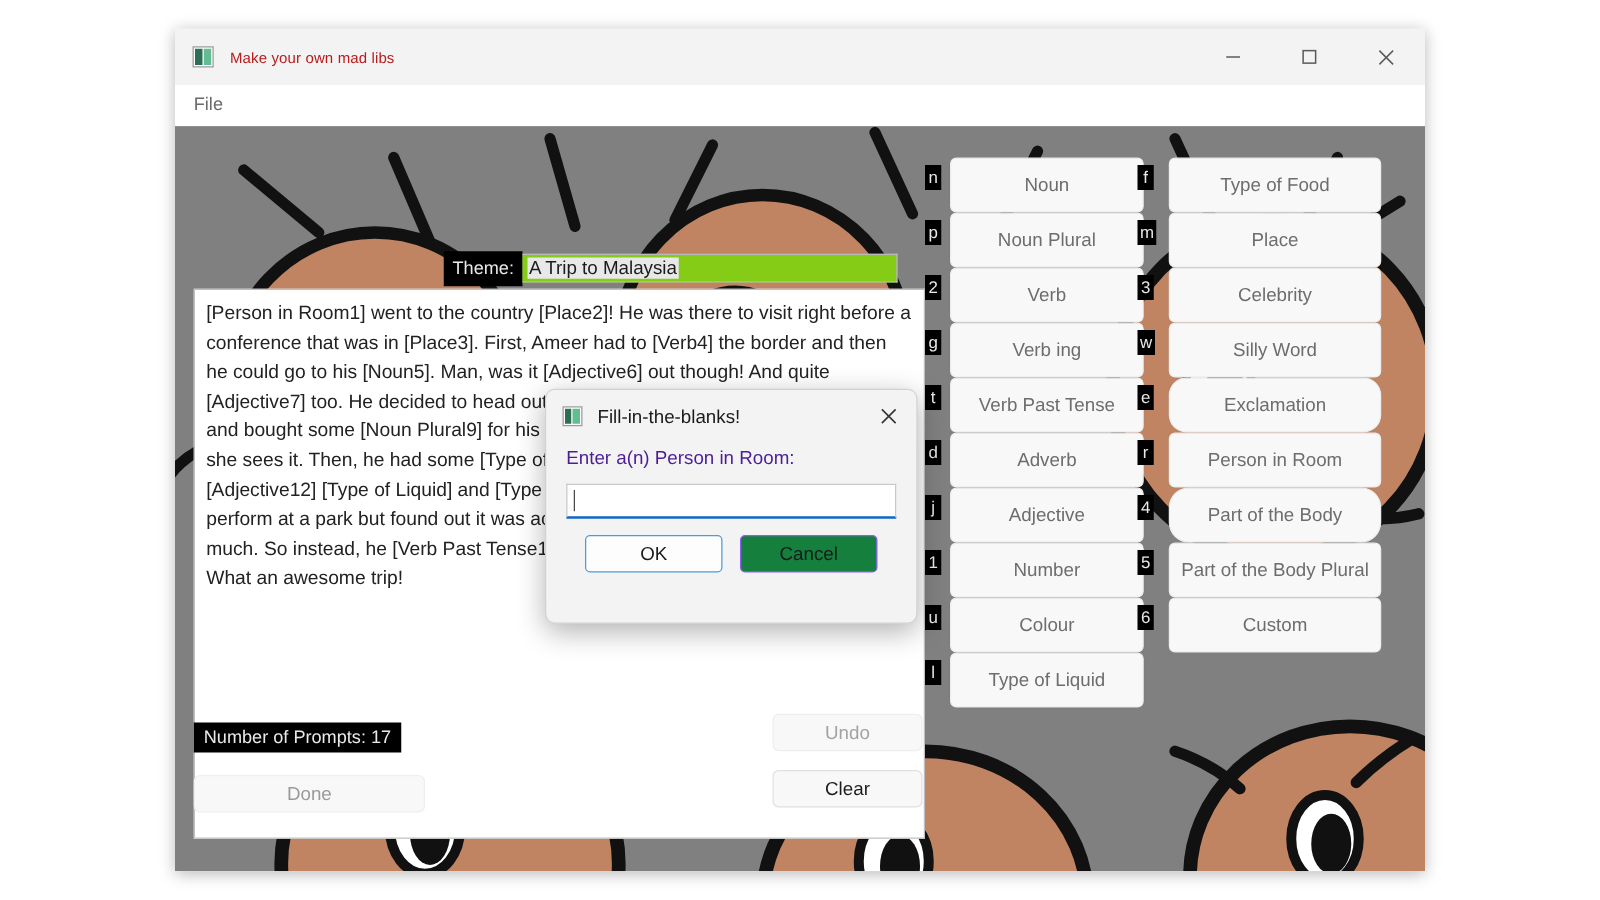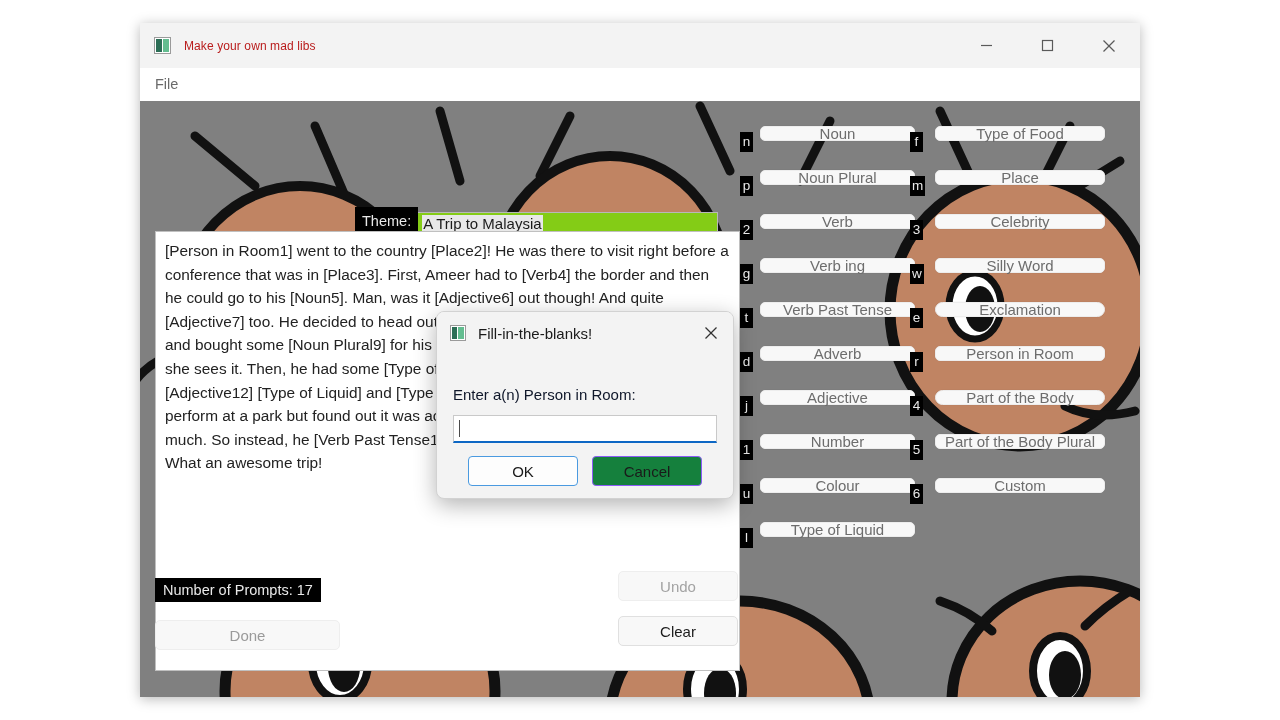--- a/index.html
+++ b/index.html
@@ -89,21 +89,21 @@
     height: 596px;
     background: #808080;
     overflow: hidden;
   }
   #bg-art { position: absolute; left:0; top:0; width:1000px; height:596px; }
 
   
   #theme-row {
     position: absolute;
     left: 215px; top: 93px;
-    display: flex; align-items: flex-end;
+    display: flex; align-items: center;
     height: 41px;
   }
   #theme-label {
     background: #000000;
     color: #e8e8e8;
     font-size: 14.5px;
     padding: 4px 7px 4px 7px;
     line-height: 20px;
     white-space: nowrap;
   }
@@ -144,21 +144,21 @@
 
   
   .mbtn {
     position: absolute;
     background: #f8f8f8;
     border: 1px solid #ededed;
     border-radius: 5px;
     color: #6d6d6d;
     font-size: 15px;
     display: flex; align-items: center; justify-content: center;
-    height: 15px;
+    height: 44px;
     white-space: nowrap;
     box-shadow: 0 0 0 0.5px rgba(0,0,0,0.04);
   }
   .hint {
     position: absolute;
     background: #000000;
     color: #e8e8e8;
     font-size: 13.5px;
     line-height: 18px;
     height: 20px;
@@ -253,23 +253,23 @@
   }
   #dlg-close {
     position: absolute;
     right: 0; top: 0;
     width: 44px; height: 42px;
     display: flex; align-items: center; justify-content: center;
     color: #333333;
   }
   #dlg-body { padding: 0 16px; }
   #dlg-prompt {
-    margin-top: 32px;
-    font-size: 15px;
-    color: #0f172a;
+    margin-top: 4px;
+    font-size: 15px;
+    color: #4c1d95;
   }
   #dlg-input {
     margin-top: 12px;
     height: 28px;
     background: #ffffff;
     border: 1px solid #c9c9c9;
     border-bottom: 2px solid #0d67c4;
     position: relative;
     display: flex; align-items: center;
     padding-left: 5px;

